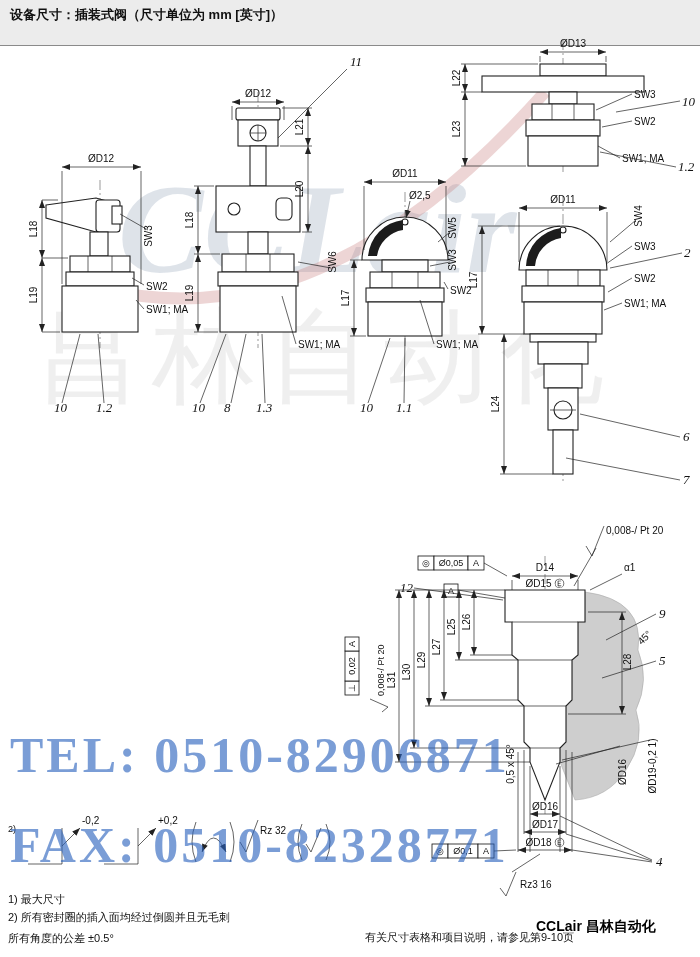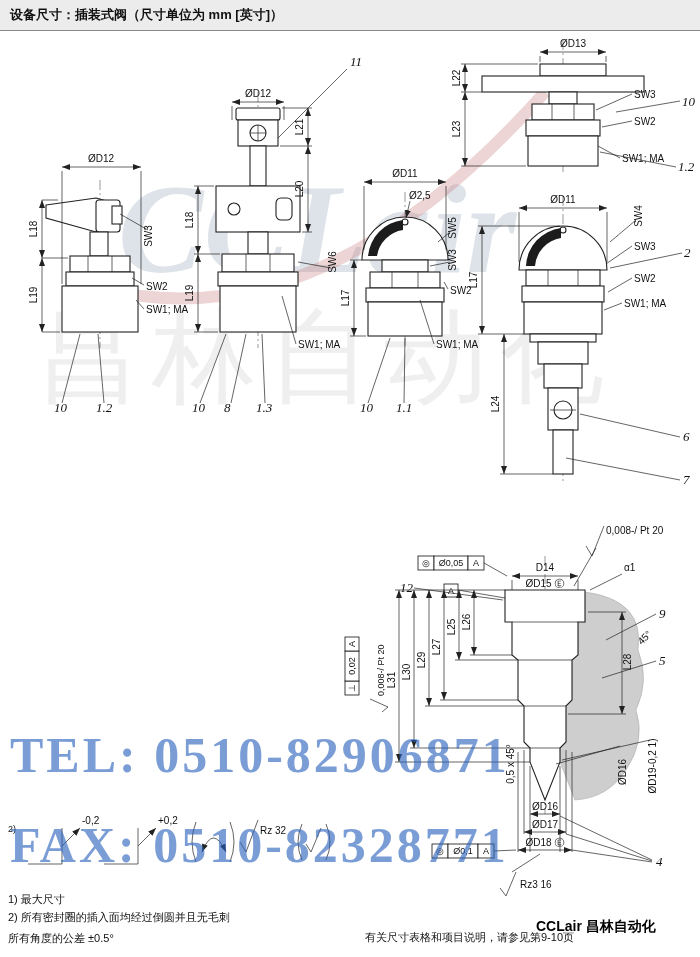--- a/index.html
+++ b/index.html
@@ -1,18 +1,18 @@
 <!DOCTYPE html>
 <html><head>
 <meta charset="utf-8">
 <style>
   html,body{margin:0;padding:0;background:#fff;}
   .page{position:relative;width:700px;height:957px;background:#fff;overflow:hidden;
         font-family:"Liberation Sans",sans-serif;}
-  .hdr{position:absolute;left:0;top:0;width:700px;height:31px;background:#ececec;
+  .hdr{position:absolute;left:0;top:0;width:700px;height:46px;background:#ececec;
        border-bottom:1px solid #8a8a8a;box-sizing:border-box;}
   .hdr span{display:inline-block;padding:6px 0 0 10px;font-size:13px;font-weight:bold;color:#111;}
   svg{display:block;position:absolute;left:0;top:30px;}
   .ol{fill:#fff;stroke:#222;stroke-width:1.1;}
   .oln{fill:none;stroke:#222;stroke-width:1.1;}
   .dk{fill:#1c1c1c;stroke:none;}
   .dm{stroke:#222;stroke-width:0.7;fill:none;}
   .cl{stroke:#555;stroke-width:0.6;fill:none;stroke-dasharray:10 3 2 3;}
   .frame{fill:#fff;stroke:#111;stroke-width:0.8;}
   .dim{font-family:"Liberation Sans",sans-serif;font-size:10px;fill:#111;}

